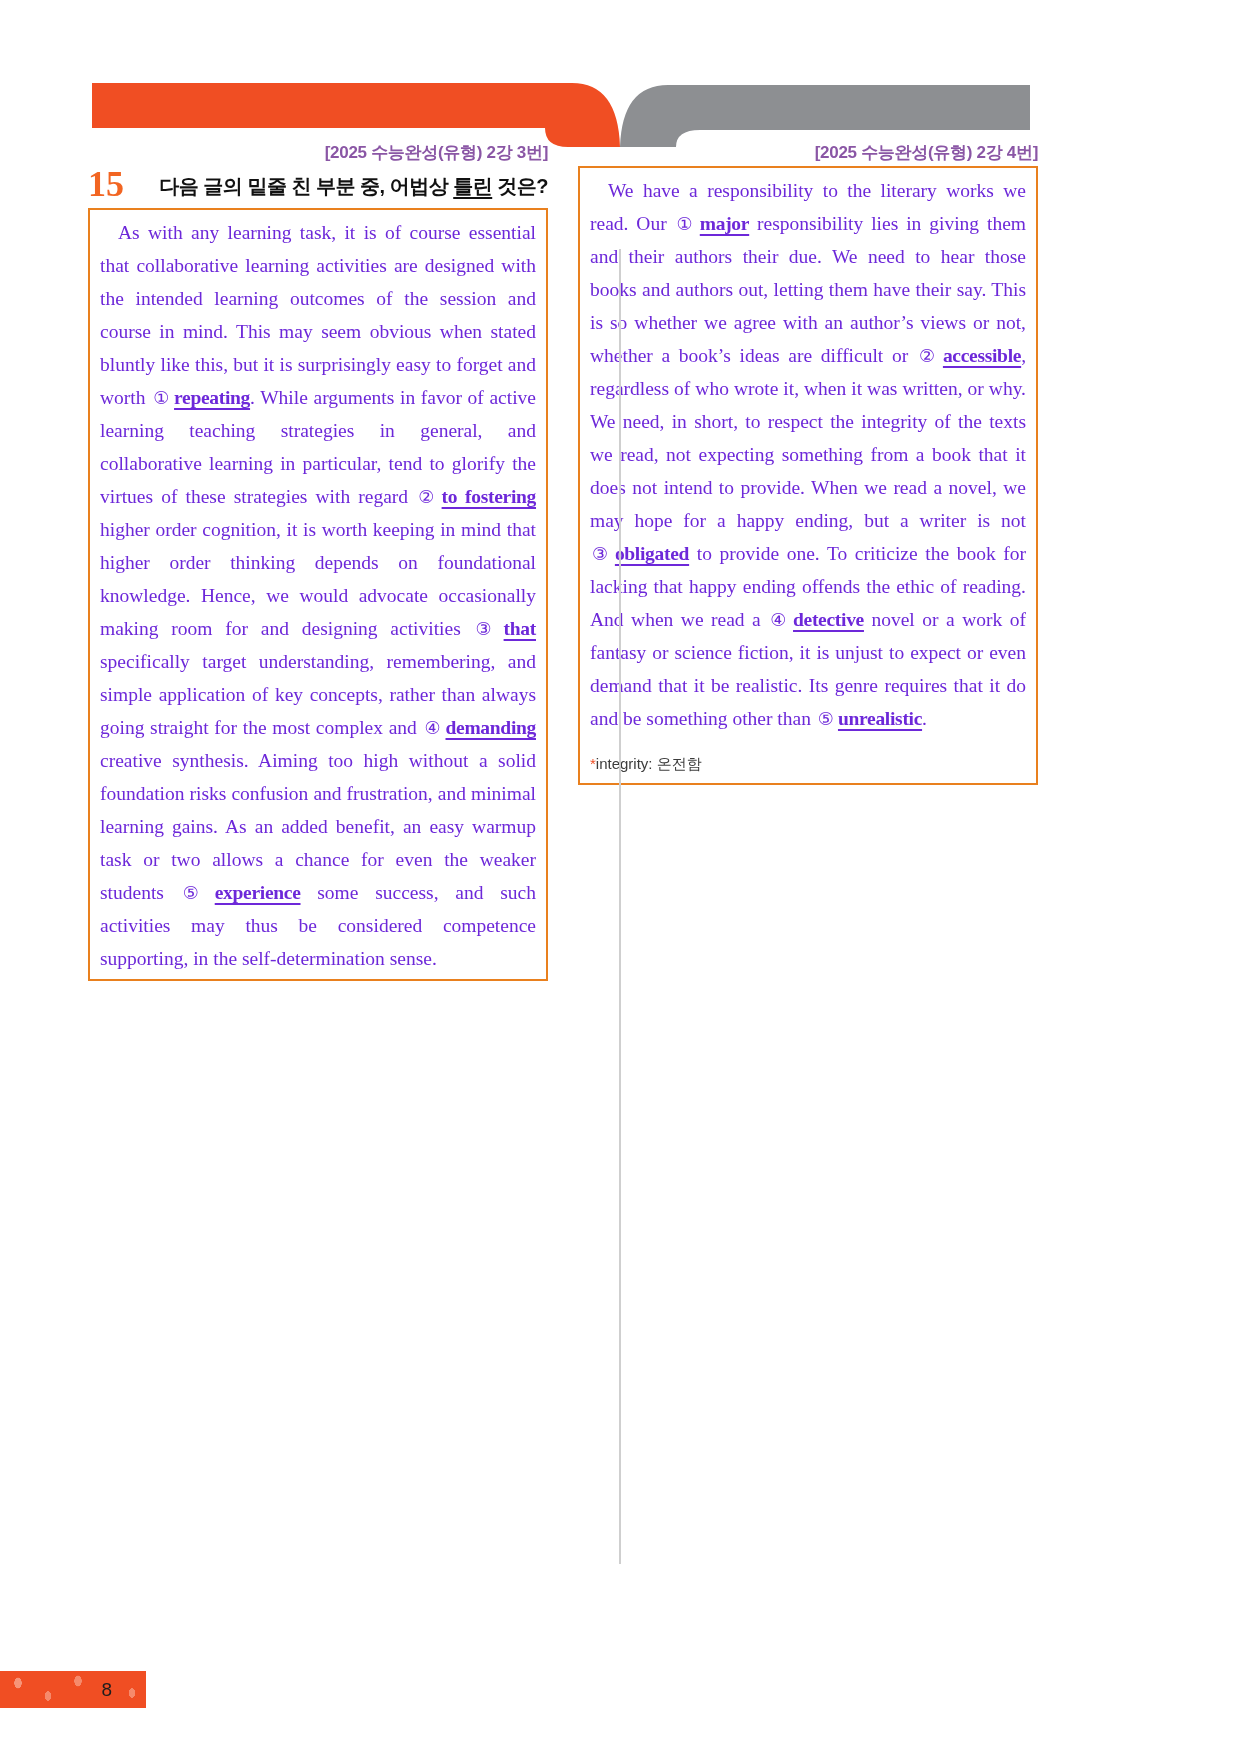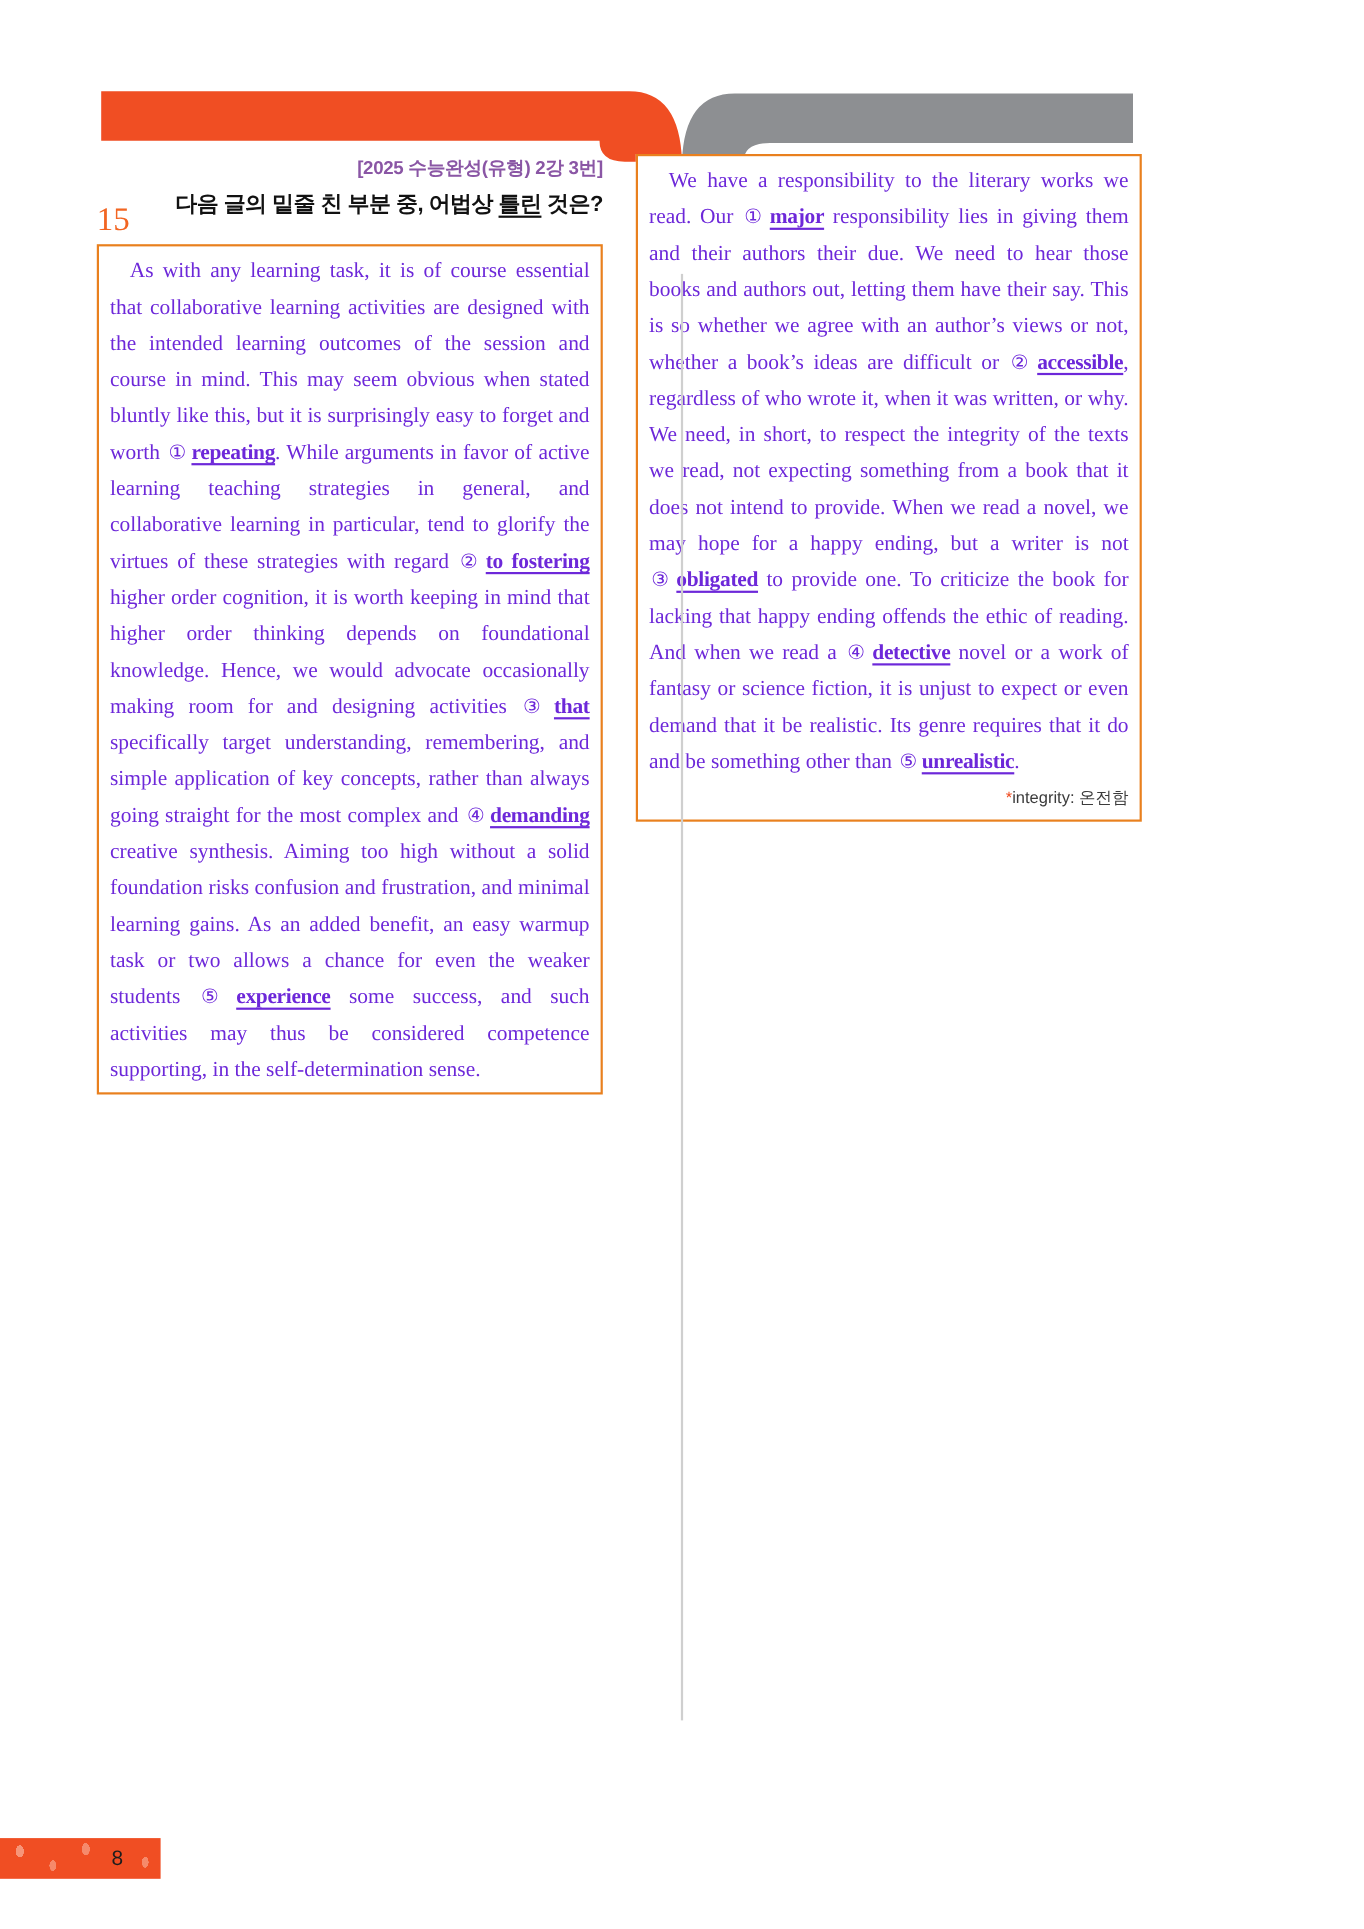--- a/index.html
+++ b/index.html
@@ -17,23 +17,22 @@
 
   .tag {
     height:26px; line-height:26px; text-align:right;
     color:var(--tag-purple,#8a56a5); font-weight:bold; font-size:17px;
     letter-spacing:-0.3px;
   }
   .q-head { display:flex; align-items:flex-start; margin:2px 0 6px; }
   .q-num {
     flex:0 0 36px; width:36px;
     font-family:"Liberation Serif","DejaVu Serif",serif;
-    font-weight:normal; font-size:30px; line-height:32px;
+    font-weight:bold; font-size:36px; line-height:32px;
     color:var(--number-orange,#f26522);
-    margin-top:16px;
   }
   .q-title {
     flex:1; font-weight:bold; font-size:20px; line-height:31px;
     padding-top:3px; color:#111; letter-spacing:-0.5px; text-align:right;
   }
   .q-title .u { text-decoration:underline; text-underline-offset:4px; text-decoration-thickness:2px; }
 
   .box {
     border:2px solid var(--box-border,#e9801e);
     padding:6px 10px 4px 10px; background:#fff;
@@ -46,22 +45,22 @@
   .passage .marker {
     font-family:"DejaVu Sans",sans-serif; font-size:18px;
     margin:0 4px 0 2px;
   }
   .passage .choice-word {
     font-weight:bold; text-decoration:underline;
     text-underline-offset:4px; text-decoration-thickness:2px;
     letter-spacing:-0.3px;
   }
   .footnote {
-    text-align:right; font-family:"Liberation Sans",sans-serif;
-    font-size:15px; line-height:30px; color:#3c3c3c; margin-top:2px;
+    text-align:left; font-family:"Liberation Sans",sans-serif;
+    font-size:15px; line-height:30px; color:#3c3c3c; margin-top:14px;
   }
   .footnote .star { color:var(--accent-orange,#f04e23); }
 
   .divider {
     position:absolute; left:619px; top:249px; width:2px; height:1315px;
     background:#cfcfcf;
   }
 
   .footer-bar {
     position:absolute; left:0; top:1671px; width:146px; height:37px;
@@ -90,20 +89,21 @@
     <div class="q-head">
       <span class="q-num">15</span>
       <span class="q-title"><span>다음 글의 밑줄 친 부분 중, 어법상 </span><span class="u">틀린</span><span> 것은?</span></span>
     </div>
     <div class="box">
       <p class="passage"><span>As with any learning task, it is of course essential that collaborative learning activities are designed with the intended learning outcomes of the session and course in mind. This may seem obvious when stated bluntly like this, but it is surprisingly easy to forget and worth</span><span> <span class="marker">①</span><span class="choice-word">repeating</span></span><span>. While arguments in favor of active learning teaching strategies in general, and collaborative learning in particular, tend to glorify the virtues of these strategies with regard</span><span> <span class="marker">②</span><span class="choice-word">to fostering</span></span><span> higher order cognition, it is worth keeping in mind that higher order thinking depends on foundational knowledge. Hence, we would advocate occasionally making room for and designing activities</span><span> <span class="marker">③</span><span class="choice-word">that</span></span><span> specifically target understanding, remembering, and simple application of key concepts, rather than always going straight for the most complex and</span><span> <span class="marker">④</span><span class="choice-word">demanding</span></span><span> creative synthesis. Aiming too high without a solid foundation risks confusion and frustration, and minimal learning gains. As an added benefit, an easy warmup task or two allows a chance for even the weaker students</span><span> <span class="marker">⑤</span><span class="choice-word">experience</span></span><span> some success, and such activities may thus be considered competence supporting, in the self-determination sense.</span></p>
     </div>
   </div>
 
   <div class="col col-right">
+    <div class="tag">[2025 수능완성(유형) 2강 4번]</div>
     <div class="box">
       <p class="passage"><span>We have a responsibility to the literary works we read. Our</span><span> <span class="marker">①</span><span class="choice-word">major</span></span><span> responsibility lies in giving them and their authors their due. We need to hear those books and authors out, letting them have their say. This is so whether we agree with an author’s views or not, whether a book’s ideas are difficult or</span><span> <span class="marker">②</span><span class="choice-word">accessible</span></span><span>, regardless of who wrote it, when it was written, or why. We need, in short, to respect the integrity of the texts we read, not expecting something from a book that it does not intend to provide. When we read a novel, we may hope for a happy ending, but a writer is not</span><span> <span class="marker">③</span><span class="choice-word">obligated</span></span><span> to provide one. To criticize the book for lacking that happy ending offends the ethic of reading. And when we read a</span><span> <span class="marker">④</span><span class="choice-word">detective</span></span><span> novel or a work of fantasy or science fiction, it is unjust to expect or even demand that it be realistic. Its genre requires that it do and be something other than</span><span> <span class="marker">⑤</span><span class="choice-word">unrealistic</span></span><span>.</span></p>
       <div class="footnote"><span class="star">*</span><span>integrity: 온전함</span></div>
     </div>
   </div>
 
   <div class="divider"></div>
 
   <div class="footer-bar">
     <span class="page-number">8</span>

